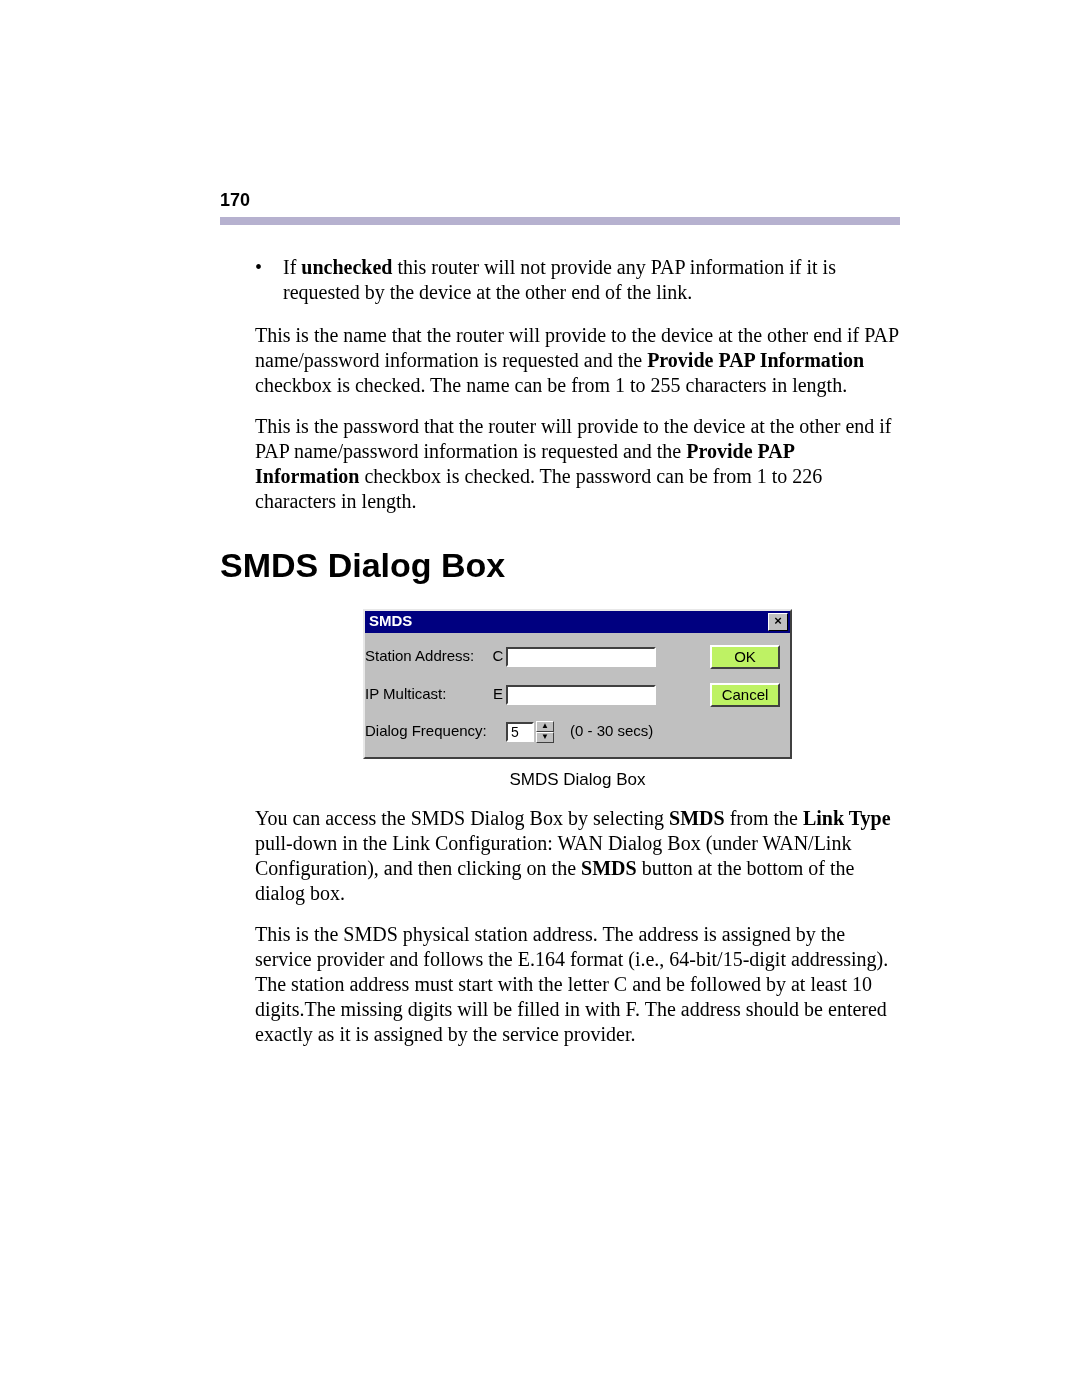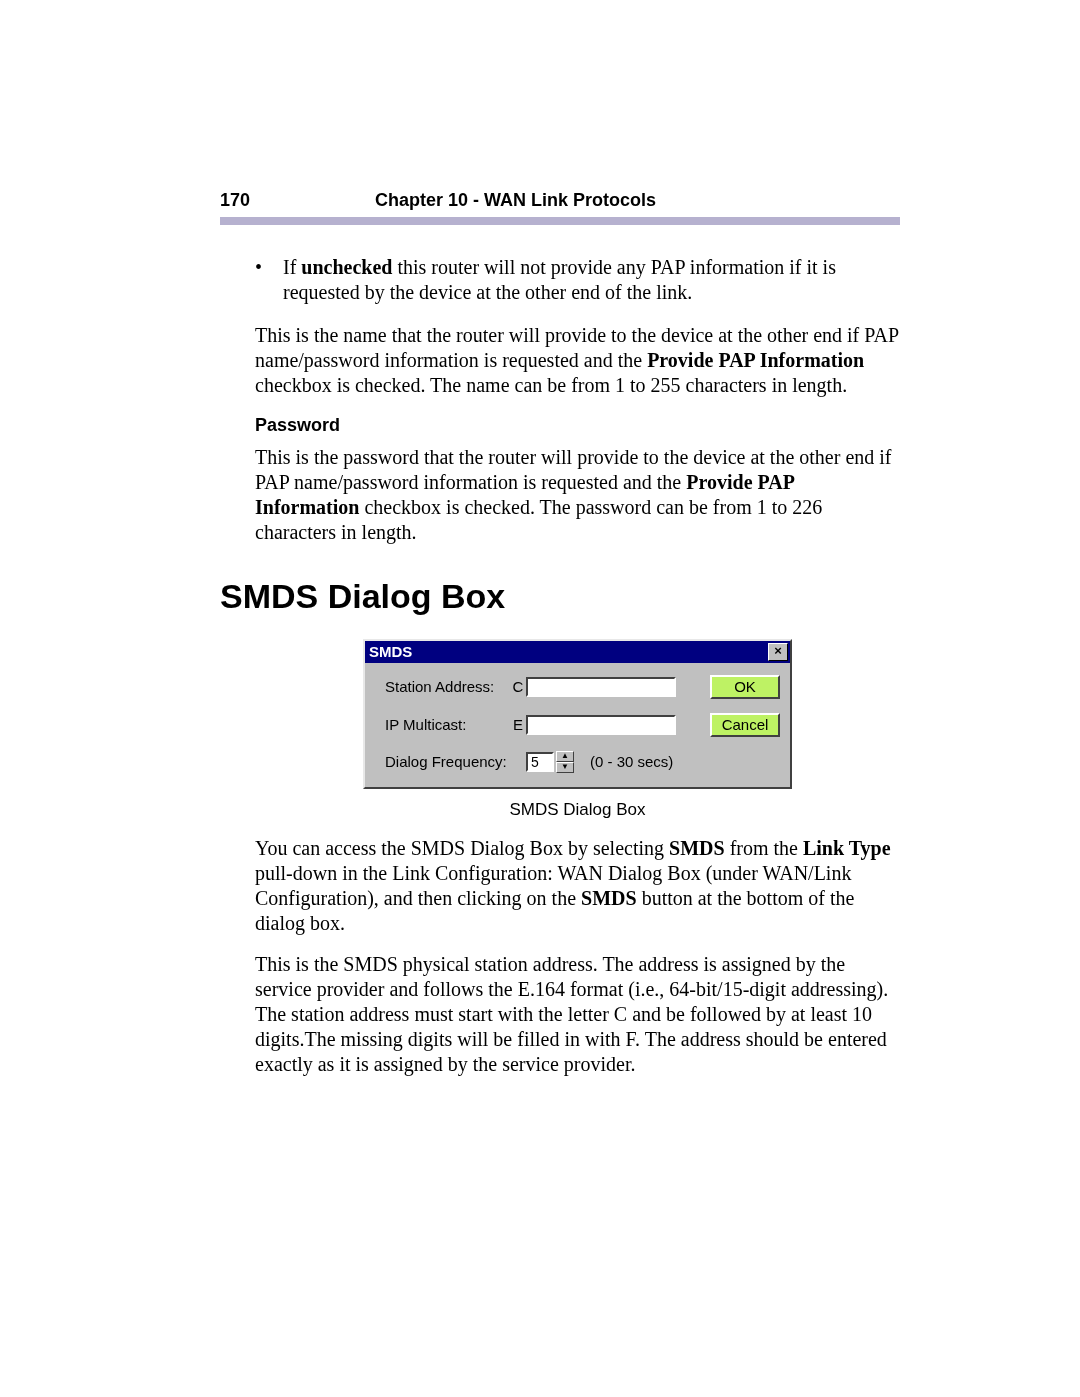--- a/index.html
+++ b/index.html
@@ -96,21 +96,21 @@
     border-right: 1px solid #000;
     border-bottom: 1px solid #000;
     color: #000;
     font-family: Arial, sans-serif;
     font-size: 13px;
     font-weight: bold;
     line-height: 14px;
     text-align: center;
   }
   .dlg-body {
-    padding: 12px 10px 14px 20px;
+    padding: 12px 10px 14px 0;
     display: grid;
     grid-template-columns: 125px 16px 150px 1fr;
     row-gap: 14px;
     align-items: center;
   }
   .dlg-label { }
   .dlg-prefix { text-align: center; }
   .win-input {
     height: 20px;
     background: #fff;
@@ -168,40 +168,38 @@
     margin: 10px 0 16px 0;
   }
 </style>
 </head>
 <body>
 
 <div class="page">
 
   <div class="header-row">
     <span class="pagenum">170</span>
-    <span class="chapter">Chapter 10 - WAN Link Protocols</span>
   </div>
   <div class="header-rule-outer"></div>
 
   <div class="body-col">
 
     <ul class="bullet-list">
       <li>
         <span class="bullet-mark">•</span>
         <span class="bullet-text">
           <span>If </span><b>unchecked</b><span> this router will not provide any PAP information if it is requested by the device at the other end of the link.</span>
         </span>
       </li>
     </ul>
 
     <p class="para">
       <span>This is the name that the router will provide to the device at the other end if PAP name/password information is requested and the </span><b>Provide PAP Information</b><span> checkbox is checked. The name can be from 1 to 255 characters in length.</span>
     </p>
 
-    <div class="subhead">Password</div>
     <p class="para">
       <span>This is the password that the router will provide to the device at the other end if PAP name/password information is requested and the </span><b>Provide PAP Information</b><span> checkbox is checked. The password can be from 1 to 226 characters in length.</span>
     </p>
 
     <div class="section-title">SMDS Dialog Box</div>
 
     <div class="dialog-wrap">
       <div class="dialog">
         <div class="titlebar">
           <span class="title-text">SMDS</span>

